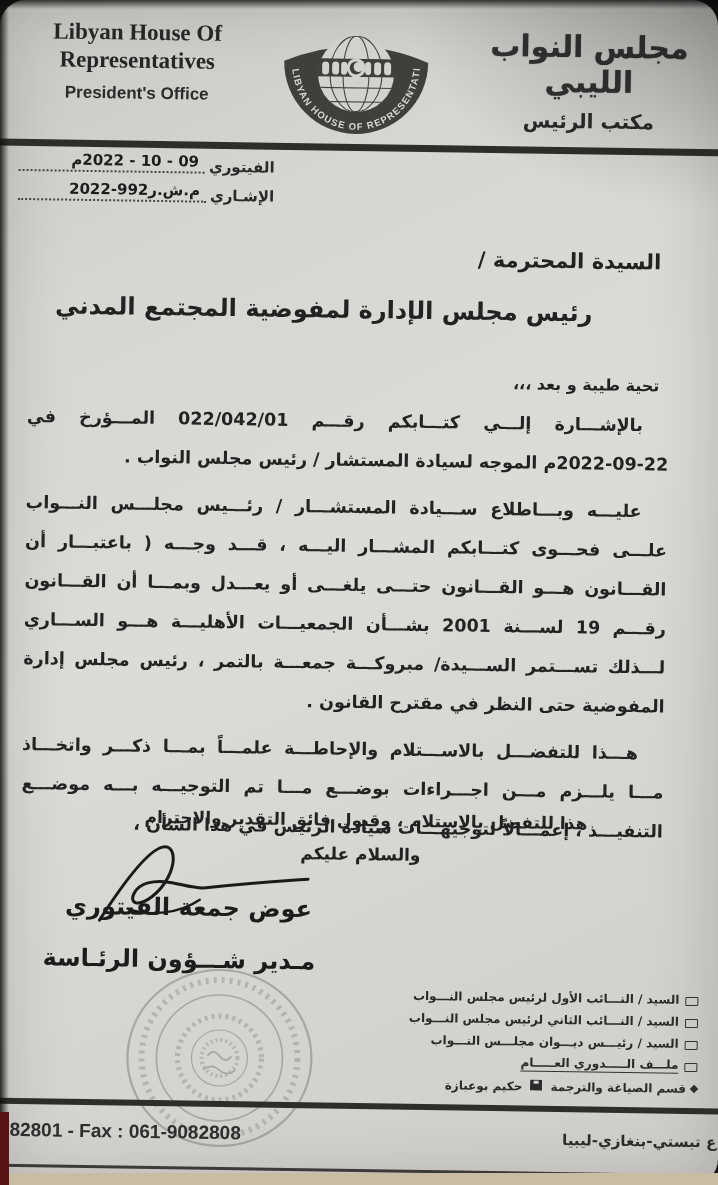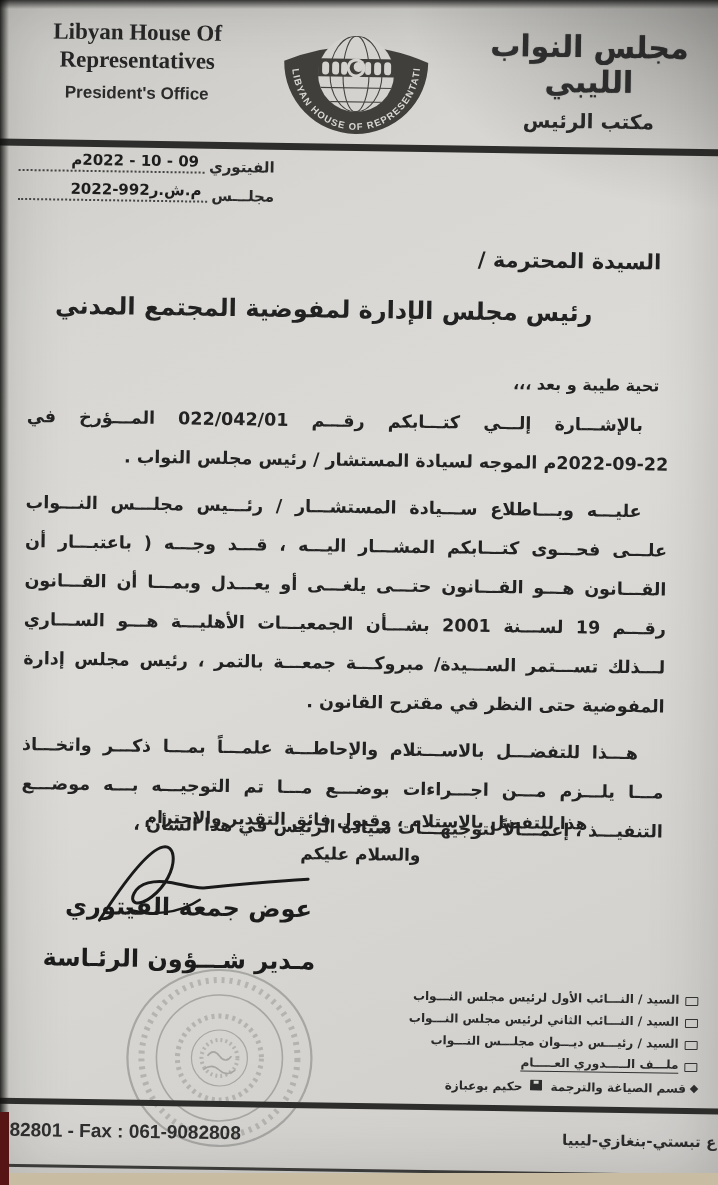--- a/index.html
+++ b/index.html
@@ -1,21 +1,21 @@
 <!DOCTYPE html>
 <html lang="ar"><head>
 <meta charset="utf-8">
 <style>
   html,body{margin:0;padding:0;background:#0e0e0e;}
   *{box-sizing:border-box;}
   .stage{position:relative;width:718px;height:1185px;overflow:hidden;background:#141412;
          font-family:"DejaVu Sans",sans-serif;color:#222;}
   .paper{position:absolute;inset:0;overflow:hidden;
          background:linear-gradient(155deg,#c9c8c4 0%,#d7d6d2 22%,#dcdbd7 48%,#d5d4d0 75%,#cfcecb 100%);
-         box-shadow:inset 0 0 70px rgba(0,0,0,.18);}
+         box-shadow:inset 0 0 70px rgba(0,0,0,.18);border-radius:26px;}
   .content{position:absolute;left:0;top:0;width:718px;height:1185px;
            transform:rotate(.85deg);transform-origin:50% 52%;}
   
   .hdr-en{position:absolute;left:6px;top:22px;width:246px;text-align:center;}
   .hdr-en .name{font-family:"Liberation Serif","DejaVu Serif",serif;font-weight:700;
                 font-size:23px;line-height:28px;color:#262626;}
   .hdr-en .office{font-family:"Liberation Sans","DejaVu Sans",sans-serif;font-weight:700;
                   font-size:17px;margin-top:9px;color:#2b2b2b;}
   .logo{position:absolute;left:262px;top:18px;}
   .hdr-ar{position:absolute;right:12px;top:26px;width:250px;text-align:center;direction:rtl;}
@@ -131,21 +131,21 @@
       <div class="rule rule1"></div>
 
       <div class="meta">
         <div class="meta-line">
           <span class="meta-label">الفيتوري</span>
           <span class="meta-dots">
             <span class="meta-value">09 ‏-‏ 10 ‏-‏ 2022م</span>
           </span>
         </div>
         <div class="meta-line">
-          <span class="meta-label">مجلـــس</span>
+          <span class="meta-label">الإشـاري</span>
           <span class="meta-dots">
             <span class="meta-value">م.ش.ر992‏-‏2022</span>
           </span>
         </div>
       </div>
 
       <div class="addr-title">السيدة المحترمة /</div>
       <div class="addr-name">رئيس مجلس الإدارة لمفوضية المجتمع المدني</div>
       <div class="greeting">تحية طيبة و بعد ،،،</div>
 

